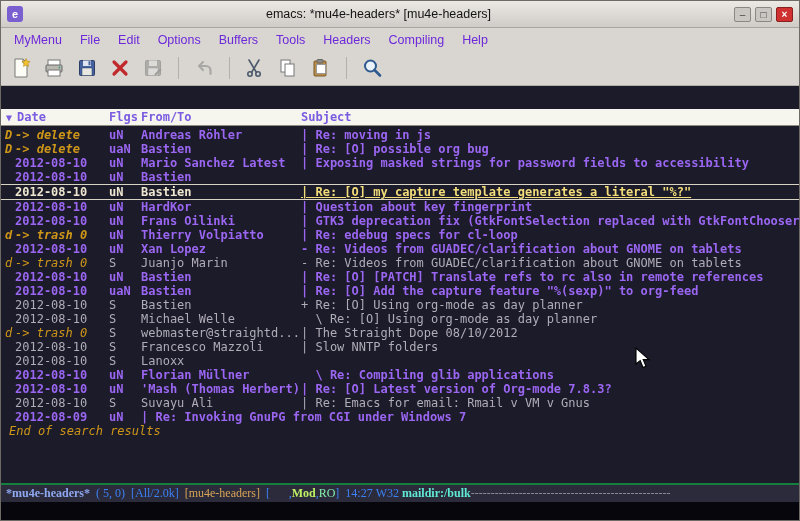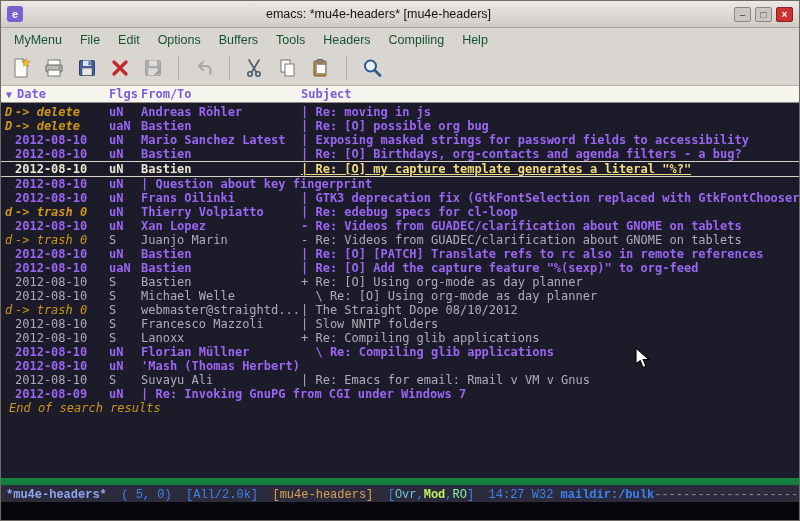--- a/index.html
+++ b/index.html
@@ -20,62 +20,62 @@
   .win-btn{width:17px;height:15px;box-sizing:border-box;border:1px solid #8a8782;
     border-radius:2px;background:#cac6c1;color:#444;font-size:10px;line-height:13px;
     text-align:center;}
   .win-btn.min::before{content:"–";}
   .win-btn.max::before{content:"□";}
   .win-btn.close{background:#cf3030;border-color:#8a1f1f;color:#fff;font-weight:bold;}
   .win-btn.close::before{content:"×";}
   
   .menubar{height:23px;flex:none;display:flex;align-items:center;background:#d9d6d2;
     padding:0 4px;font-size:12.5px;}
-  .menu-item{padding:2px 9px;color:#14532d;}
+  .menu-item{padding:2px 9px;color:#6d28d9;}
   
   .toolbar{height:34px;flex:none;display:flex;align-items:center;background:#d9d6d2;
     border-bottom:1px solid #b3afa9;padding:0 6px;gap:5px;}
   .tb-btn{width:28px;height:27px;display:flex;align-items:center;justify-content:center;border-radius:3px;}
   .tb-btn.disabled{opacity:.35;filter:grayscale(1);}
   .tb-sep{width:1px;height:22px;background:#b3afa9;margin:0 6px;flex:none;}
   
   .header-line{height:16px;flex:none;position:relative;background:#f6f5ee;
     border-bottom:1px solid #8f8c84;
     font-family:"DejaVu Sans Mono",monospace;font-size:12px;font-weight:bold;
-    color:var(--header-fg,#7a5ce0);}
+    color:var(--header-fg,#7a5ce0);margin-top:23px;}
   .h{position:absolute;top:1px;white-space:pre;}
   .h-date{left:5px;} .h-flags{left:108px;} .h-from{left:140px;} .h-subj{left:300px;}
   .sort-icon{font-size:10px;margin-right:5px;}
   
   .buffer{flex:1;overflow:hidden;background:var(--buffer-bg,#1c1b2a);
     font-family:"DejaVu Sans Mono",monospace;font-size:12px;padding-top:2px;}
   .row{display:flex;height:14px;line-height:14px;padding-left:4px;box-sizing:border-box;}
   .c{white-space:pre;overflow:hidden;flex:none;}
   .c-mark{width:10px;} .c-date{width:94px;} .c-flags{width:32px;} .c-from{width:160px;}
   .c-subj{flex:1;}
   .row.unread .c{color:var(--unread,#9a66f2);font-weight:bold;}
   .row.read .c{color:var(--read,#b0acb8);}
   .row.marked .c-mark,.row.marked .c-date{color:var(--marked,#cf9718);font-style:italic;}
   .row.current{height:16px;border-top:1px solid #d8d3c2;border-bottom:1px solid #d8d3c2;}
   .row.current .c{color:var(--current-fg,#eee7d0);}
   .row.current .c-subj{color:var(--current-subject,#f2dd7a);text-decoration:underline;}
   .end-marker{color:var(--marked,#cf9718);font-style:italic;padding-left:8px;
     height:14px;line-height:14px;}
   
-  .modeline{height:17px;flex:none;display:flex;align-items:flex-end;overflow:hidden;
-    background:var(--modeline-bg,#2c2b3c);border-top:7px solid #15803d;
-    font-family:Liberation Mono, monospace;font-size:12px;padding:0 5px;}
+  .modeline{height:17px;flex:none;display:flex;align-items:center;overflow:hidden;
+    background:var(--modeline-bg,#2c2b3c);border-top:2px solid #15803d;
+    font-family:Liberation Serif, serif;font-size:12px;padding:0 5px;}
   .modeline span{white-space:pre;}
   .ml-buf{color:#8fa8f2;font-weight:bold;}
   .ml-plain{color:#3b82f6;}
   .ml-mode{color:#d9a455;}
   .ml-ovr{color:#6cc6dc;margin-top:36px;}
   .ml-mod{color:#bef264;font-weight:bold;}
   .ml-ro{color:#86efac;}
-  .ml-dir{color:#3b82f6;font-weight:bold;}
+  .ml-dir{color:#5eead4;font-weight:bold;}
   .ml-dash{color:#8f8c9e;}
   
   .echo{height:18px;flex:none;background:#07060d;}
   
   .cursor{position:absolute;left:634px;top:346px;pointer-events:none;}
 </style>
 </head>
 <body>
 
 <div class="window">
@@ -203,33 +203,33 @@
     <span class="c c-date">2012-08-10</span>
     <span class="c c-flags">uN</span>
     <span class="c c-from">Mario Sanchez Latest</span>
     <span class="c c-subj">| Exposing masked strings for password fields to accessibility</span>
   </div>
         <div class="row unread">
     <span class="c c-mark"></span>
     <span class="c c-date">2012-08-10</span>
     <span class="c c-flags">uN</span>
     <span class="c c-from">Bastien</span>
-    <span class="c c-subj">| Re: [O] Birthdays, org-contacts and agenda filters - a bug?</span>
   </div>
         <div class="row unread current">
     <span class="c c-mark"></span>
     <span class="c c-date">2012-08-10</span>
     <span class="c c-flags">uN</span>
     <span class="c c-from">Bastien</span>
     <span class="c c-subj">| Re: [O] my capture template generates a literal "%?"</span>
   </div>
         <div class="row unread">
     <span class="c c-mark"></span>
     <span class="c c-date">2012-08-10</span>
     <span class="c c-flags">uN</span>
+    <span class="c c-from">HardKor</span>
     <span class="c c-subj">| Question about key fingerprint</span>
   </div>
         <div class="row unread">
     <span class="c c-mark"></span>
     <span class="c c-date">2012-08-10</span>
     <span class="c c-flags">uN</span>
     <span class="c c-from">Frans Oilinki</span>
     <span class="c c-subj">| GTK3 deprecation fix (GtkFontSelection replaced with GtkFontChooser)</span>
   </div>
         <div class="row unread marked">
@@ -293,34 +293,34 @@
     <span class="c c-date">2012-08-10</span>
     <span class="c c-flags">S</span>
     <span class="c c-from">Francesco Mazzoli</span>
     <span class="c c-subj">| Slow NNTP folders</span>
   </div>
         <div class="row read">
     <span class="c c-mark"></span>
     <span class="c c-date">2012-08-10</span>
     <span class="c c-flags">S</span>
     <span class="c c-from">Lanoxx</span>
-    <span class="c c-subj">+ Re: Compiling glib applications</span>
   </div>
         <div class="row unread">
     <span class="c c-mark"></span>
     <span class="c c-date">2012-08-10</span>
     <span class="c c-flags">uN</span>
     <span class="c c-from">Florian Müllner</span>
     <span class="c c-subj">  \ Re: Compiling glib applications</span>
   </div>
         <div class="row unread">
     <span class="c c-mark"></span>
     <span class="c c-date">2012-08-10</span>
     <span class="c c-flags">uN</span>
     <span class="c c-from">'Mash (Thomas Herbert)</span>
+    <span class="c c-subj">| Re: [O] Latest version of Org-mode 7.8.3?</span>
   </div>
         <div class="row read">
     <span class="c c-mark"></span>
     <span class="c c-date">2012-08-10</span>
     <span class="c c-flags">S</span>
     <span class="c c-from">Suvayu Ali</span>
     <span class="c c-subj">| Re: Emacs for email: Rmail v VM v Gnus</span>
   </div>
         <div class="row unread">
     <span class="c c-mark"></span>

